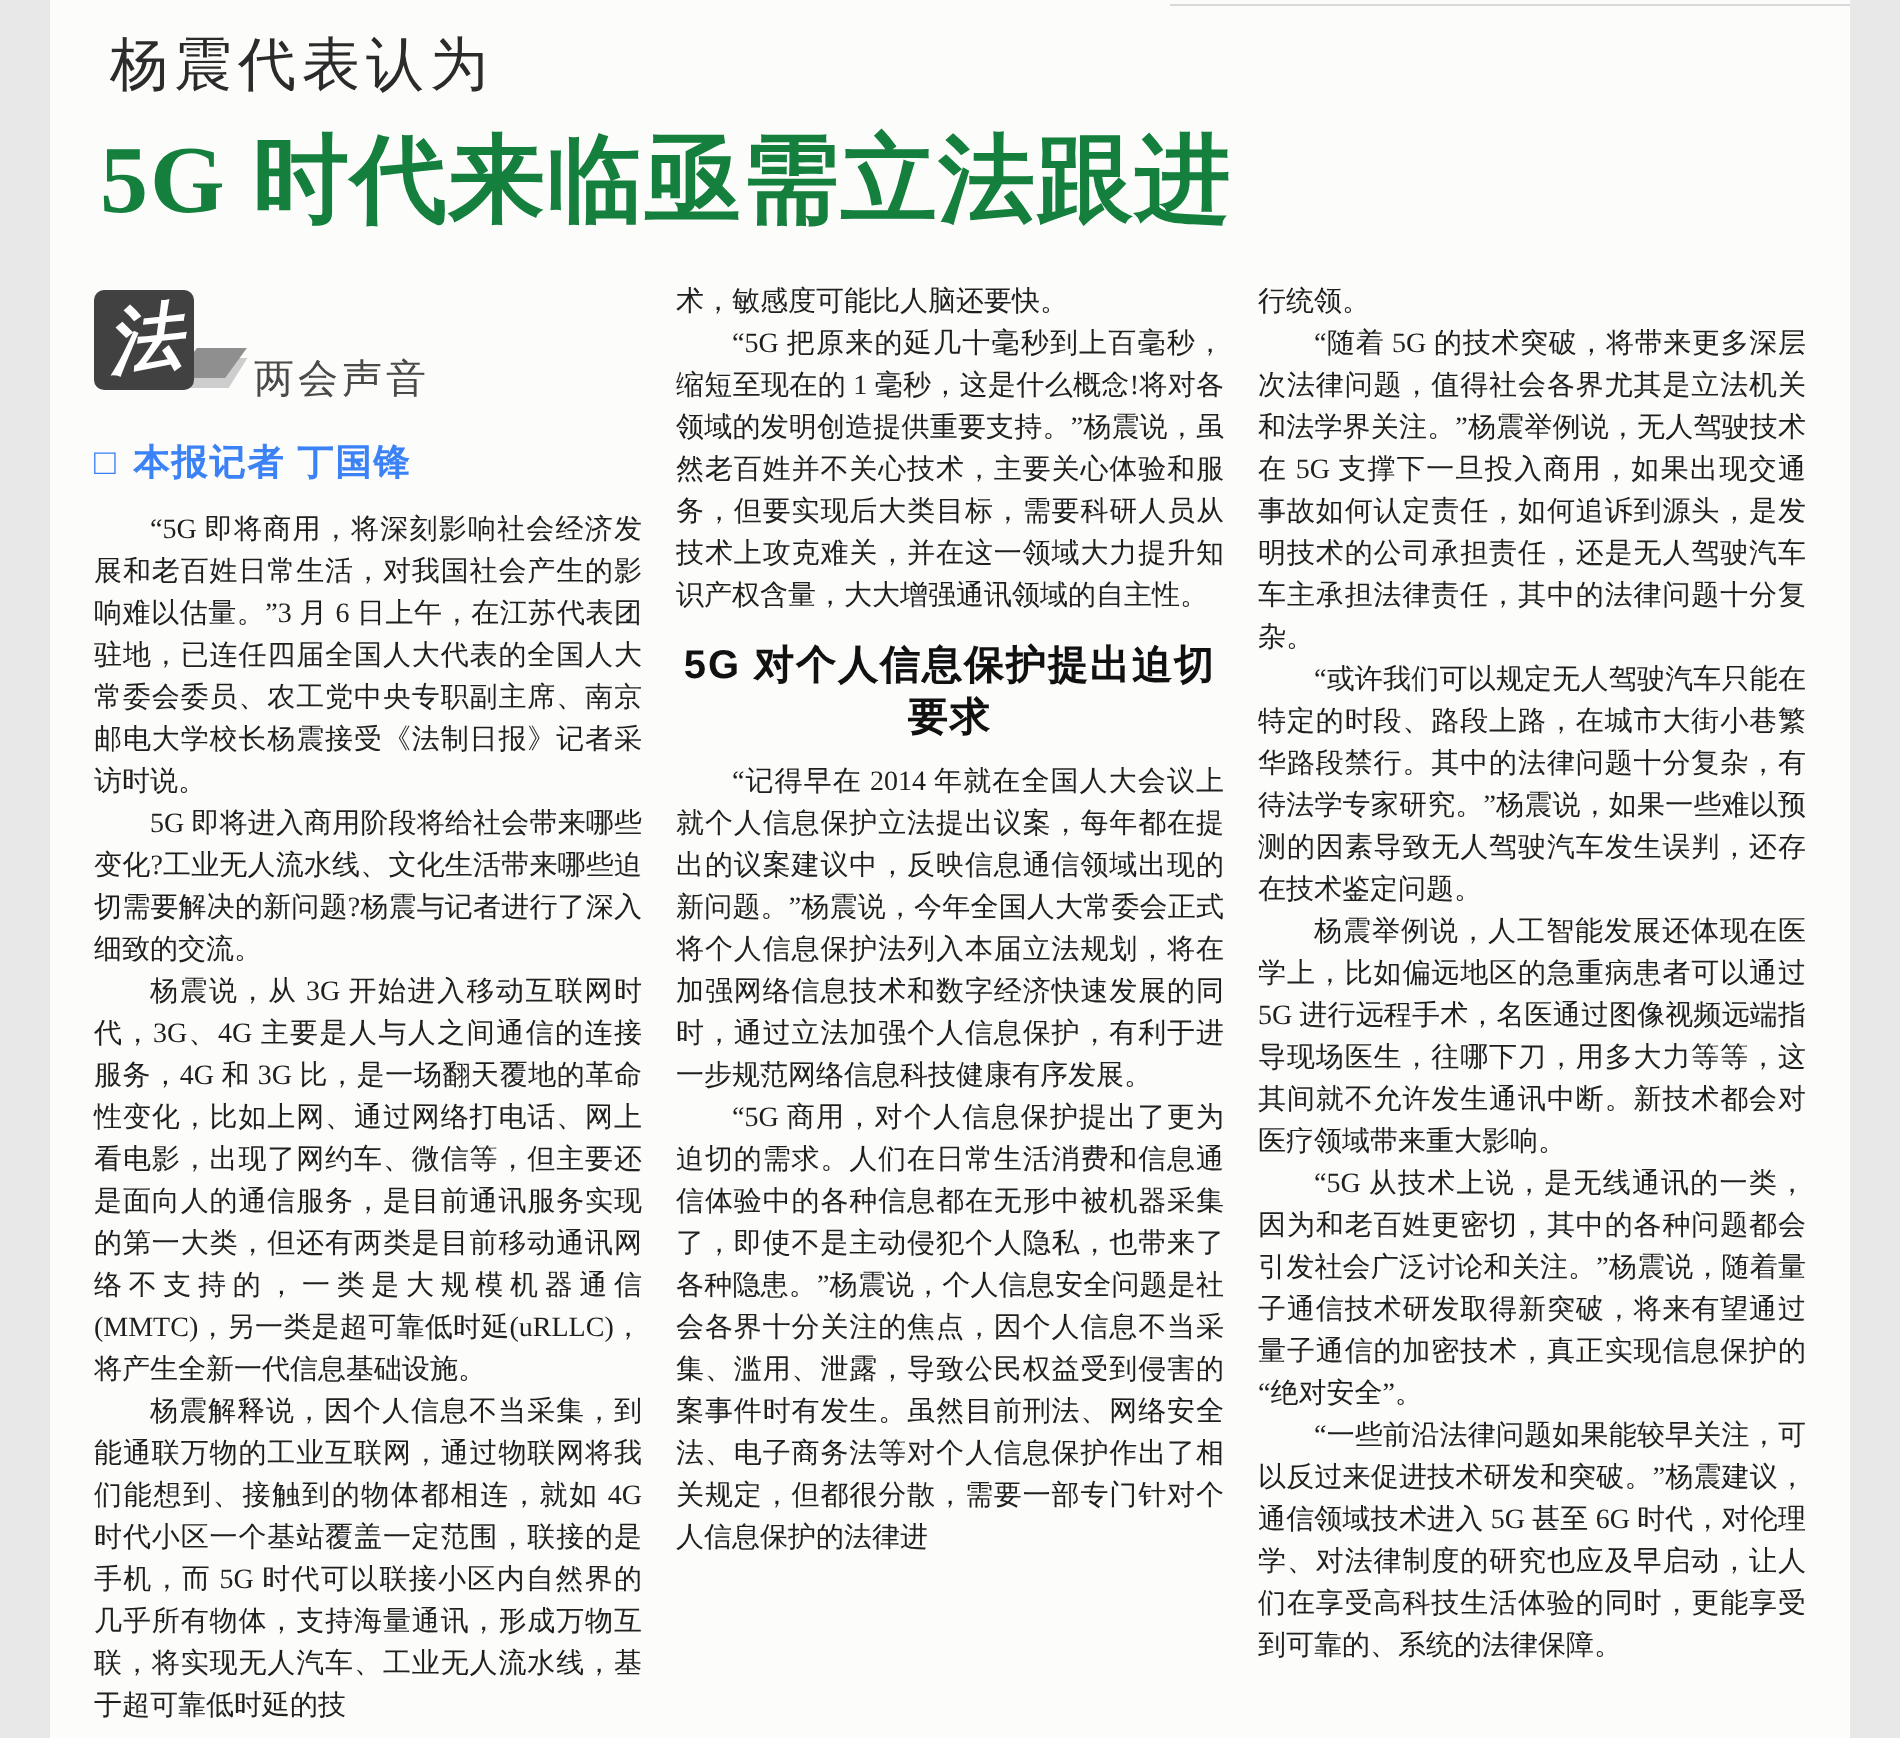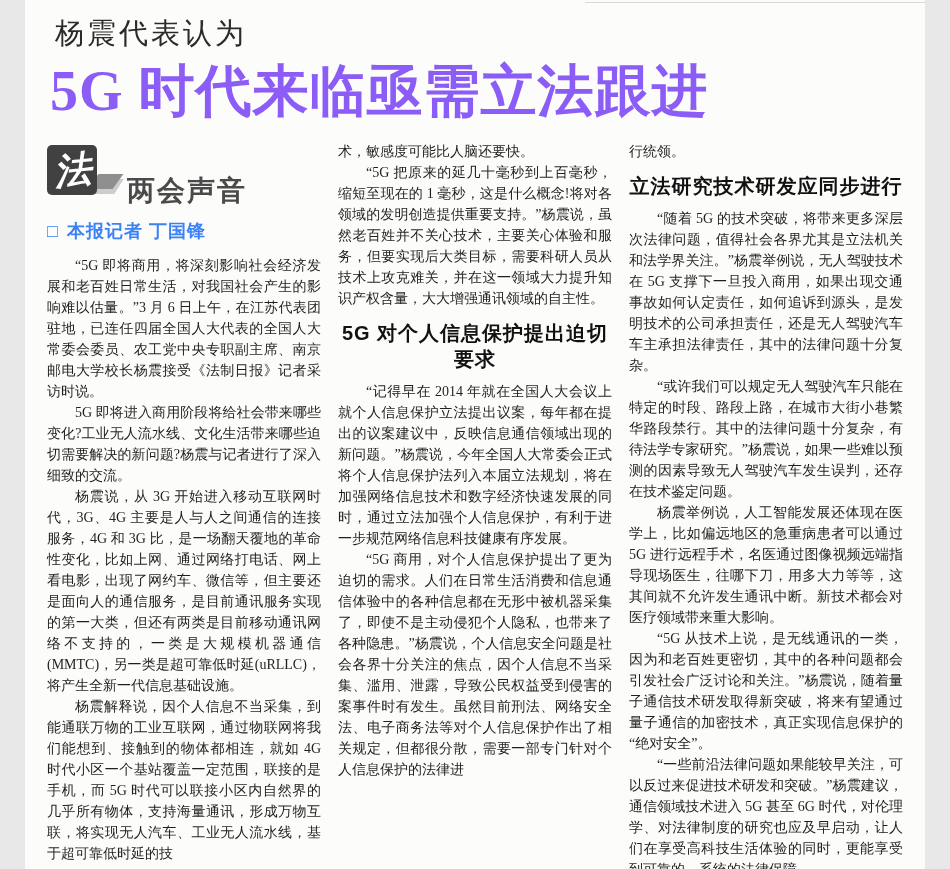--- a/index.html
+++ b/index.html
@@ -20,24 +20,24 @@
     font-size: 29px;
     line-height: 38px;
     letter-spacing: 3px;
     color: #2b2b2b;
     font-weight: 500;
   }
   .headline {
     margin: 3px 0 0 -5px;
     font-family: "Liberation Serif", "DejaVu Serif", serif;
     font-weight: 700;
-    font-size: 56px;
+    font-size: 48px;
     line-height: 72px;
     letter-spacing: 1px;
-    color: #8b5cf6;
+    color: #15803d;
     white-space: nowrap;
   }
   
   .columns {
     display: flex;
     gap: 17px;
     padding: 0 22px;
     margin-top: 14px;
     align-items: flex-start;
   }
@@ -94,26 +94,25 @@
     transform: skewX(-32deg);
   }
   .flag-front {
     position: absolute; left: 46px; top: 31px;
     width: 25px; height: 15px;
     background: #8f8f8f;
     transform: skewX(-36deg);
   }
   .logo-label {
     font-family: "Liberation Sans", "DejaVu Sans", sans-serif;
-    font-size: 28px;
+    font-size: 20px;
     letter-spacing: 2px;
     color: #4a4a4a;
     margin: 0 0 4px 4px;
     white-space: nowrap;
-    font-weight: bold;
   }
   .byline {
     font-family: "Liberation Sans", "DejaVu Sans", sans-serif;
     font-weight: 700;
     font-size: 18px;
     color: #3b82f6;
     margin: 16px 0 13px 0;
     text-indent: 0;
     letter-spacing: 1px;
   }
@@ -160,21 +159,20 @@
     <div class="col">
       <p class="para cont">术，敏感度可能比人脑还要快。</p>
       <p class="para">“5G 把原来的延几十毫秒到上百毫秒，缩短至现在的 1 毫秒，这是什么概念!将对各领域的发明创造提供重要支持。”杨震说，虽然老百姓并不关心技术，主要关心体验和服务，但要实现后大类目标，需要科研人员从技术上攻克难关，并在这一领域大力提升知识产权含量，大大增强通讯领域的自主性。</p>
       <div class="subhead">5G 对个人信息保护提出迫切要求</div>
       <p class="para">“记得早在 2014 年就在全国人大会议上就个人信息保护立法提出议案，每年都在提出的议案建议中，反映信息通信领域出现的新问题。”杨震说，今年全国人大常委会正式将个人信息保护法列入本届立法规划，将在加强网络信息技术和数字经济快速发展的同时，通过立法加强个人信息保护，有利于进一步规范网络信息科技健康有序发展。</p>
       <p class="para">“5G 商用，对个人信息保护提出了更为迫切的需求。人们在日常生活消费和信息通信体验中的各种信息都在无形中被机器采集了，即使不是主动侵犯个人隐私，也带来了各种隐患。”杨震说，个人信息安全问题是社会各界十分关注的焦点，因个人信息不当采集、滥用、泄露，导致公民权益受到侵害的案事件时有发生。虽然目前刑法、网络安全法、电子商务法等对个人信息保护作出了相关规定，但都很分散，需要一部专门针对个人信息保护的法律进</p>
     </div>
 
     <div class="col">
       <p class="para cont">行统领。</p>
-      <div class="subhead">立法研究技术研发应同步进行</div>
       <p class="para">“随着 5G 的技术突破，将带来更多深层次法律问题，值得社会各界尤其是立法机关和法学界关注。”杨震举例说，无人驾驶技术在 5G 支撑下一旦投入商用，如果出现交通事故如何认定责任，如何追诉到源头，是发明技术的公司承担责任，还是无人驾驶汽车车主承担法律责任，其中的法律问题十分复杂。</p>
       <p class="para">“或许我们可以规定无人驾驶汽车只能在特定的时段、路段上路，在城市大街小巷繁华路段禁行。其中的法律问题十分复杂，有待法学专家研究。”杨震说，如果一些难以预测的因素导致无人驾驶汽车发生误判，还存在技术鉴定问题。</p>
       <p class="para">杨震举例说，人工智能发展还体现在医学上，比如偏远地区的急重病患者可以通过 5G 进行远程手术，名医通过图像视频远端指导现场医生，往哪下刀，用多大力等等，这其间就不允许发生通讯中断。新技术都会对医疗领域带来重大影响。</p>
       <p class="para">“5G 从技术上说，是无线通讯的一类，因为和老百姓更密切，其中的各种问题都会引发社会广泛讨论和关注。”杨震说，随着量子通信技术研发取得新突破，将来有望通过量子通信的加密技术，真正实现信息保护的“绝对安全”。</p>
       <p class="para">“一些前沿法律问题如果能较早关注，可以反过来促进技术研发和突破。”杨震建议，通信领域技术进入 5G 甚至 6G 时代，对伦理学、对法律制度的研究也应及早启动，让人们在享受高科技生活体验的同时，更能享受到可靠的、系统的法律保障。</p>
     </div>
 
   </div>
 </div>
 

